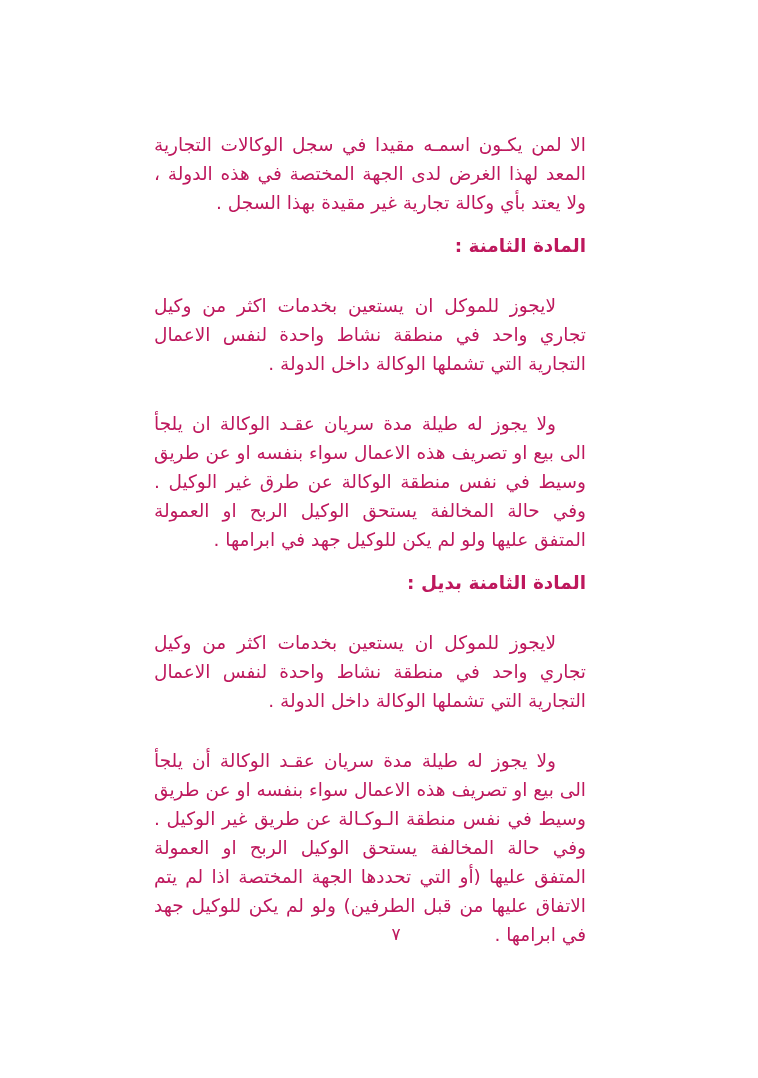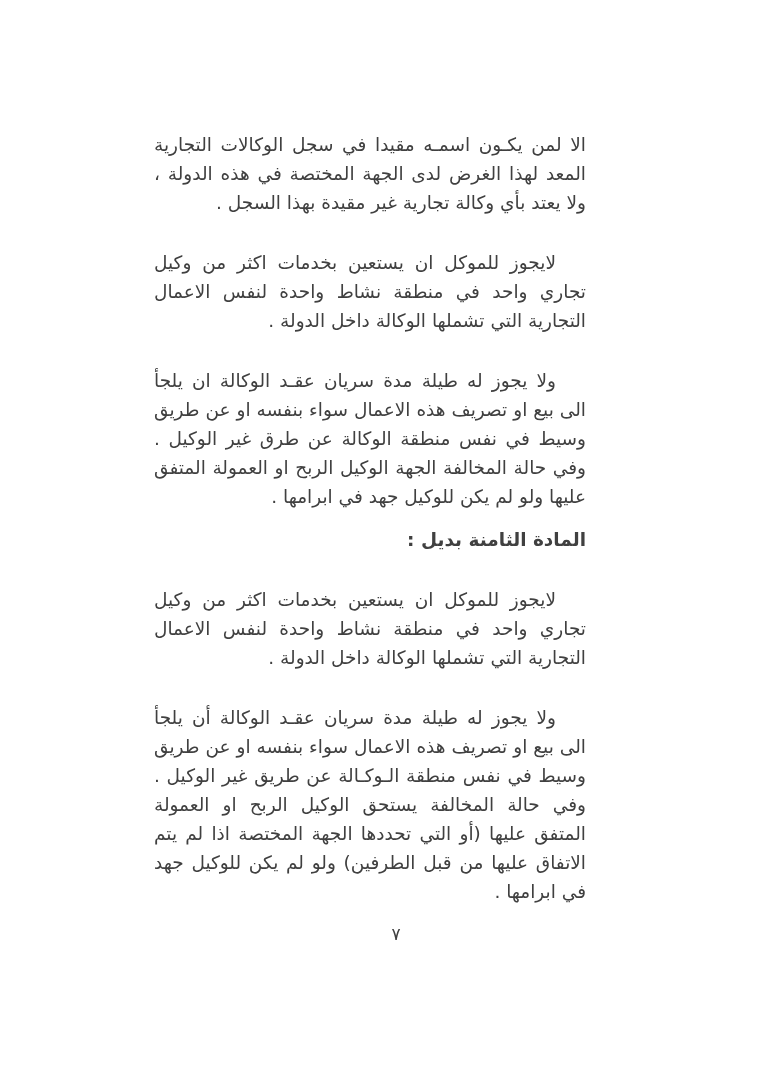--- a/index.html
+++ b/index.html
@@ -7,21 +7,21 @@
     padding: 0;
     background: #ffffff;
   }
   .page {
     position: relative;
     width: 758px;
     height: 1078px;
     background: #ffffff;
     overflow: hidden;
     font-family: "DejaVu Sans", sans-serif;
-    color: #404040;
+    color: #be185d;
   }
   .text-block {
     position: absolute;
     top: 130px;
     right: 172px;
     width: 432px;
     direction: rtl;
     text-align: justify;
     font-size: 18.5px;
     line-height: 29px;
@@ -53,24 +53,25 @@
 </style>
 </head>
 <body>
 
 <div class="page">
 
   <div class="text-block">
 
     <p class="para">الا لمن يكـون اسمـه مقيدا في سجل الوكالات التجارية المعد لهذا الغرض لدى الجهة المختصة في هذه الدولة ، ولا يعتد بأي وكالة تجارية غير مقيدة بهذا السجل .</p>
 
+    <p class="heading">المادة الثامنة :</p>
 
     <p class="para indent">لايجوز للموكل ان يستعين بخدمات اكثر من وكيل تجاري واحد في منطقة نشاط واحدة لنفس الاعمال التجارية التي تشملها الوكالة داخل الدولة .</p>
 
-    <p class="para indent">ولا يجوز له طيلة مدة سريان عقـد الوكالة ان يلجأ الى بيع او تصريف هذه الاعمال سواء بنفسه او عن طريق وسيط في نفس منطقة الوكالة عن طرق غير الوكيل . وفي حالة المخالفة الجهة الوكيل الربح او العمولة المتفق عليها ولو لم يكن للوكيل جهد في ابرامها .</p>
+    <p class="para indent">ولا يجوز له طيلة مدة سريان عقـد الوكالة ان يلجأ الى بيع او تصريف هذه الاعمال سواء بنفسه او عن طريق وسيط في نفس منطقة الوكالة عن طرق غير الوكيل . وفي حالة المخالفة يستحق الوكيل الربح او العمولة المتفق عليها ولو لم يكن للوكيل جهد في ابرامها .</p>
 
     <p class="heading">المادة الثامنة بديل :</p>
 
     <p class="para indent">لايجوز للموكل ان يستعين بخدمات اكثر من وكيل تجاري واحد في منطقة نشاط واحدة لنفس الاعمال التجارية التي تشملها الوكالة داخل الدولة .</p>
 
     <p class="para indent">ولا يجوز له طيلة مدة سريان عقـد الوكالة أن يلجأ الى بيع او تصريف هذه الاعمال سواء بنفسه او عن طريق وسيط في نفس منطقة الـوكـالة عن طريق غير الوكيل . وفي حالة المخالفة يستحق الوكيل الربح او العمولة المتفق عليها (أو التي تحددها الجهة المختصة اذا لم يتم الاتفاق عليها من قبل الطرفين) ولو لم يكن للوكيل جهد في ابرامها .</p>
 
   </div>
 
   <div class="page-number">٧</div>

